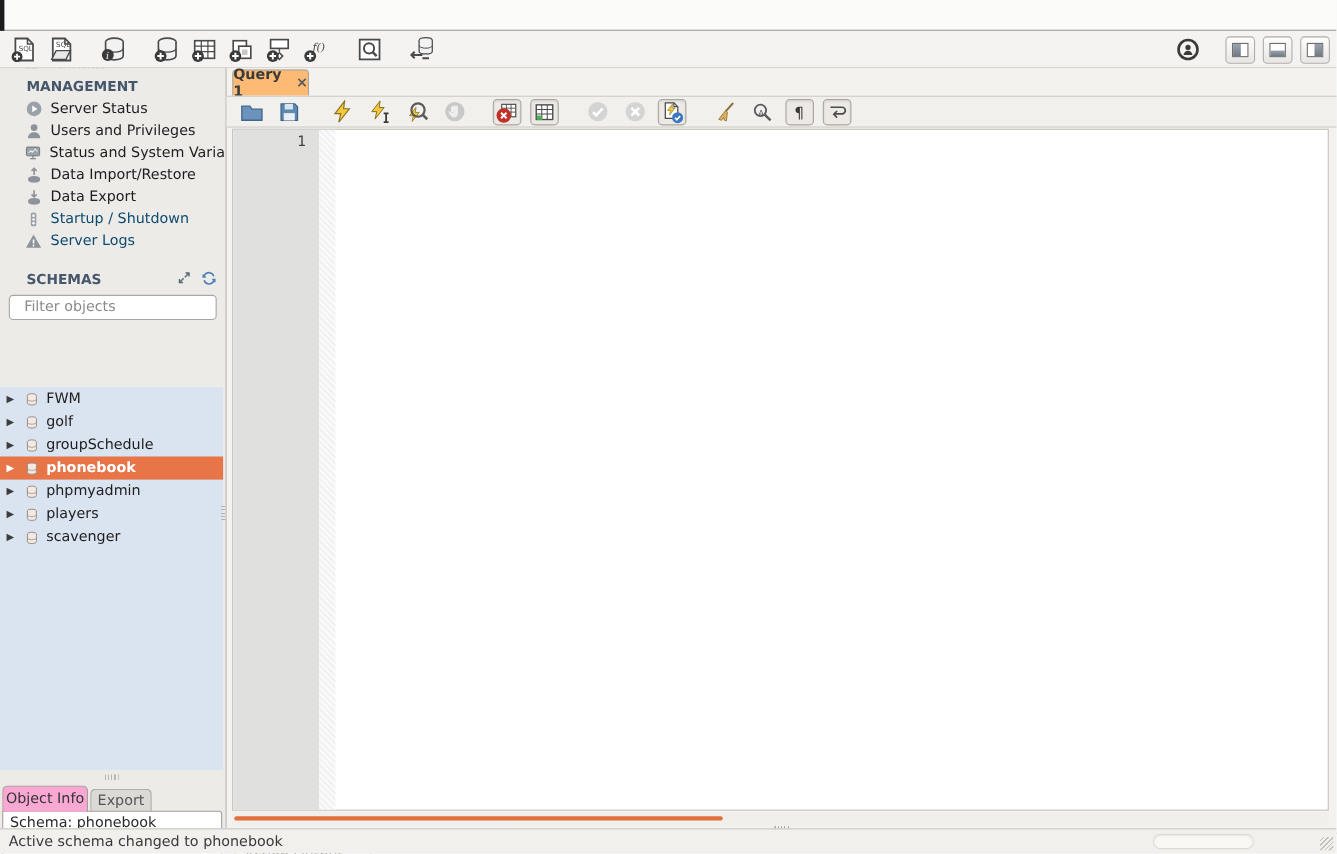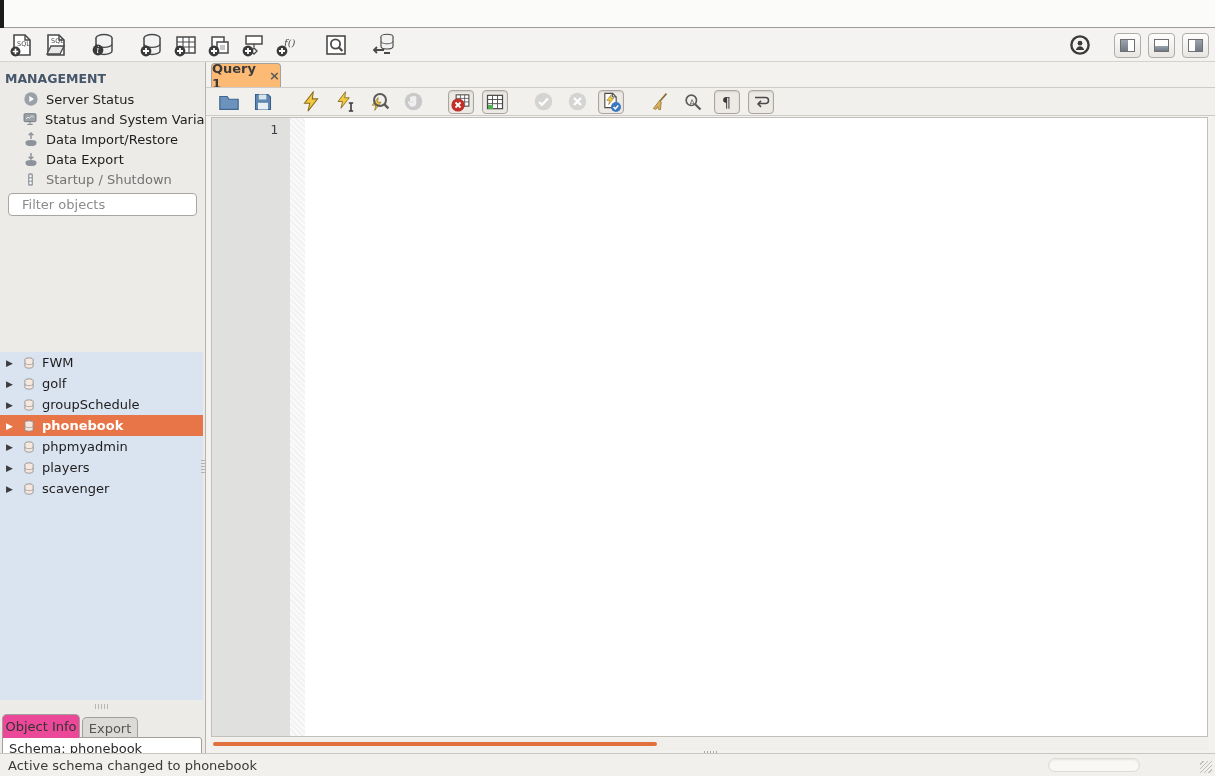--- a/index.html
+++ b/index.html
@@ -31,24 +31,24 @@
   .panel-btn { width:27px; height:25px; border:1px solid #b0ada9; border-radius:4px;
     background:linear-gradient(#fdfdfc,#e8e6e3); display:flex; align-items:center; justify-content:center; }
   .panel-glyph { width:15px; height:13px; border:1px solid #6f6f6f; background:#fff; position:relative; }
   .panel-glyph i { position:absolute; background:linear-gradient(#9aa3ad,#707a86); }
   .panel-glyph.left i  { left:0; top:0; width:7px; height:11px; }
   .panel-glyph.bottom i{ left:0; bottom:0; width:13px; height:5px; }
   .panel-glyph.right i { right:0; top:0; width:7px; height:11px; }
 
   
   .sidebar { position:absolute; left:0; top:62px; width:205px; height:691px; background:#EDEBE8; }
-  .sect-head { font-weight:bold; font-size:12.5px; color:#46566B; padding:9px 0 3px 5px;
+  .sect-head { font-weight:bold; font-size:12.5px; color:#46566B; padding:9px 0 3px 24px;
     display:flex; align-items:flex-start; gap:5px; }
   .side-item { display:flex; align-items:center; gap:7px; padding:2px 0 2px 22px; height:20px; color:#1d1d1d; }
-  .side-item.disabled { color:#737373; }
+  .side-item.disabled { color:#0c4a6e; }
   .side-item .ic { width:17px; display:flex; justify-content:center; }
   .sect-head .spacer { flex:1; }
   .sect-head .hico { margin-right:8px; }
 
   .filterbox { margin:4px 8px 6px 8px; height:23px; background:#fff; border:1px solid #a9a6a2;
     border-radius:4px; display:flex; align-items:center; padding:0 6px; gap:5px; }
   .filterbox input { border:none; outline:none; flex:1; font-family:"DejaVu Sans",sans-serif;
     font-size:13px; color:#333; background:transparent; }
   .filterbox input::placeholder { color:#8b8b8b; }
 
@@ -58,21 +58,21 @@
   .schema-row.sel { background:#E87547; color:#fff; font-weight:bold; }
   .schema-row.sel .tri { color:#fff; }
 
   .vsplit { position:absolute; left:0; top:638px; width:203px; height:13px; background:#EDEBE8; }
   .hgrip { width:13px; height:5px;
     background:repeating-linear-gradient(90deg,#b9b6b2 0 1px,transparent 1px 3px); margin:4px auto 0; }
 
   .obj-tabs { position:absolute; left:0; top:651px; width:205px; height:25px; }
   .otab { position:absolute; top:1px; height:24px; border:1px solid #a39f9b; border-bottom:none;
     border-radius:5px 5px 0 0; display:flex; align-items:center; justify-content:center; font-size:13px; }
-  .otab.active { left:2px; width:78px; background:#ec4899; color:#333; z-index:2; }
+  .otab.active { left:2px; width:78px; background:#f9a8d4; color:#333; z-index:2; }
   .otab.inactive { left:82px; width:56px; background:#DCDAD7; color:#555; top:4px; height:21px; }
   .obj-info { position:absolute; left:2px; top:675px; width:200px; height:71px; background:#fff;
     border:1px solid #a39f9b; border-radius:0 3px 3px 3px; padding:3px 6px; color:#2a2a2a; }
 
   .side-grip-right { position:absolute; left:201px; top:398px; width:4px; height:14px;
     background:repeating-linear-gradient(#b5b2ae 0 1px,transparent 1px 3px); }
 
   
   .main { position:absolute; left:205px; top:62px; width:1010px; height:691px;
     background:#F4F2EF; border-left:1px solid #b7b4b0; }
@@ -366,20 +366,28 @@
     <span>MANAGEMENT</span>
   </div>
   <div class="side-item">
     <span class="ic">
         <svg width="16" height="16">
           <use href="#s-play" width="16" height="16"></use>
         </svg>
       </span>
     <span>Server Status</span>
   </div>
+  <div class="side-item">
+    <span class="ic">
+        <svg width="16" height="16">
+          <use href="#s-person" width="16" height="16"></use>
+        </svg>
+      </span>
+    <span>Users and Privileges</span>
+  </div>
   <div class="side-item" style="white-space:nowrap;overflow:hidden;">
     <span class="ic">
         <svg width="16" height="16">
           <use href="#s-monitor" width="16" height="16"></use>
         </svg>
       </span>
     <span>Status and System Variables</span>
   </div>
   <div class="side-item">
     <span class="ic">
@@ -399,21 +407,39 @@
   </div>
 
   <div class="side-item disabled">
     <span class="ic">
         <svg width="15" height="15">
           <use href="#s-traffic" width="15" height="15"></use>
         </svg>
       </span>
     <span>Startup / Shutdown</span>
   </div>
-
+  <div class="side-item disabled">
+    <span class="ic">
+        <svg width="15" height="15">
+          <use href="#s-warn" width="15" height="15"></use>
+        </svg>
+      </span>
+    <span>Server Logs</span>
+  </div>
+
+  <div class="sect-head" style="margin-top:8px;">
+    <span>SCHEMAS</span>
+    <span class="spacer"></span>
+    <svg width="13" height="13" class="hico" style="margin-right:4px">
+        <use href="#s-expand" width="13" height="13"></use>
+      </svg>
+    <svg width="14" height="14" class="hico">
+        <use href="#s-refresh" width="14" height="14"></use>
+      </svg>
+  </div>
   <div class="filterbox">
     <svg width="15" height="15">
         <circle cx="6.2" cy="6.2" r="4.4" fill="#BDD4E8" stroke="#3a5a7a" stroke-width="1.6"></circle>
         <path d="M9.4 9.4l4 4" stroke="#3a5a7a" stroke-width="2"></path>
       </svg>
     <input placeholder="Filter objects" style="">
   </div>
 
   <div class="schema-panel">
     <div class="schema-row">

